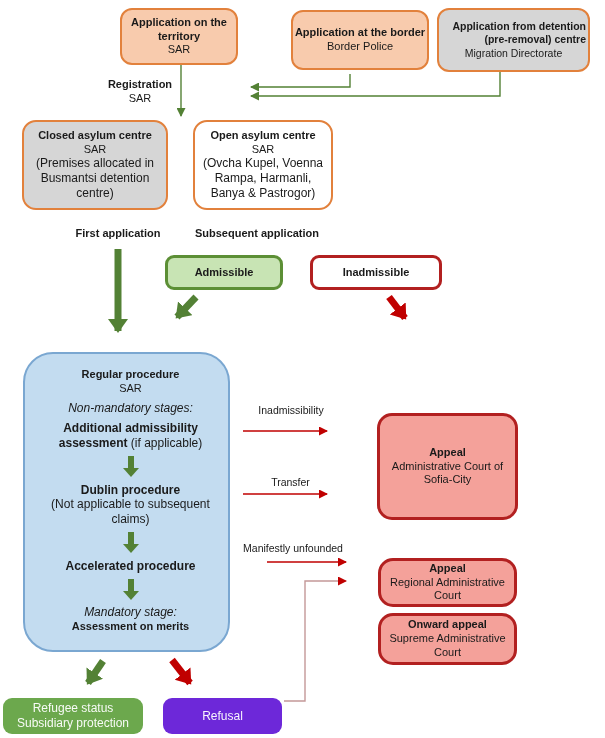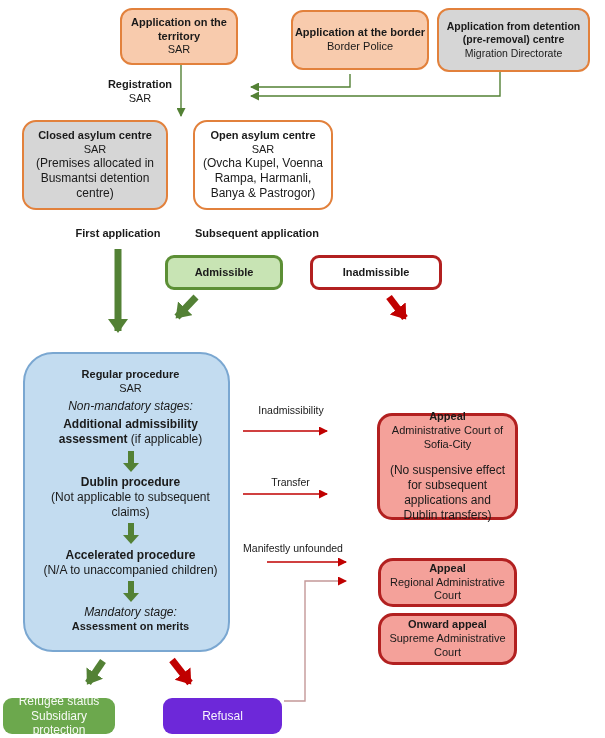--- a/index.html
+++ b/index.html
@@ -81,21 +81,21 @@
 
   <div class="box orange" style="left:120px;top:8px;width:118px;height:57px;">
     <div class="t">Application on the territory</div>
     <div class="s">SAR</div>
   </div>
   <div class="box orange" style="left:291px;top:10px;width:138px;height:60px;">
     <div class="t">Application at the border</div>
     <div class="s">Border Police</div>
   </div>
   <div class="box orange gray-fill" style="left:437px;top:8px;width:153px;height:64px;padding:0 2px;">
-    <div class="t" style="font-size:10.5px;">Application from detention (pre-removal) centre</div>
+    <div class="t" style="font-size:10.5px;text-align:right;">Application from detention (pre-removal) centre</div>
     <div class="s" style="font-size:10.5px;">Migration Directorate</div>
   </div>
 
   <div class="lbl" style="left:96px;top:78px;width:88px;">
     <div class="t">Registration</div>
     <div class="s">SAR</div>
   </div>
 
   <div class="box orange gray-fill" style="left:22px;top:120px;width:146px;height:90px;padding:0 6px;border-radius:14px;">
     <div class="t">Closed asylum centre</div>
@@ -131,49 +131,47 @@
     <div class="n">
       <div class="b">Dublin procedure</div>
       <div>(Not applicable to subsequent claims)</div>
     </div>
     <div class="mini-arrow">
         <div class="shaft"></div>
         <div class="head"></div>
       </div>
     <div class="n">
       <div class="b">Accelerated procedure</div>
-      <div>(N/A to unaccompanied children)</div>
     </div>
     <div class="mini-arrow">
         <div class="shaft"></div>
         <div class="head"></div>
       </div>
     <div>
       <div class="n i">Mandatory stage:</div>
       <div class="t">Assessment on merits</div>
     </div>
   </div>
 
   <div class="lbl small" style="left:236px;top:404px;width:110px;">Inadmissibility</div>
   <div class="lbl small" style="left:248px;top:476px;width:85px;">Transfer</div>
   <div class="lbl small" style="left:237px;top:542px;width:112px;">Manifestly unfounded</div>
 
   <div class="box appeal" style="left:377px;top:413px;width:141px;height:107px;padding:0 6px;">
     <div class="t">Appeal</div>
     <div class="s">Administrative Court of Sofia-City</div>
-    <div class="n gap-top">(No suspensive effect for subsequent applications and Dublin transfers)</div>
   </div>
   <div class="box appeal" style="left:378px;top:558px;width:139px;height:49px;padding:0 8px;">
     <div class="t">Appeal</div>
     <div class="s">Regional Administrative Court</div>
   </div>
   <div class="box appeal" style="left:378px;top:613px;width:139px;height:52px;padding:0 8px;">
     <div class="t">Onward appeal</div>
     <div class="s">Supreme Administrative Court</div>
   </div>
 
-  <div class="box outcome-green n" style="left:3px;top:698px;width:112px;height:36px;">
+  <div class="box outcome-green n" style="left:3px;top:698px;width:140px;height:36px;">
     <div>Refugee status</div>
     <div>Subsidiary protection</div>
   </div>
   <div class="box outcome-red n" style="left:163px;top:698px;width:119px;height:36px;">Refusal</div>
 
 </div>
 
 </body></html>

